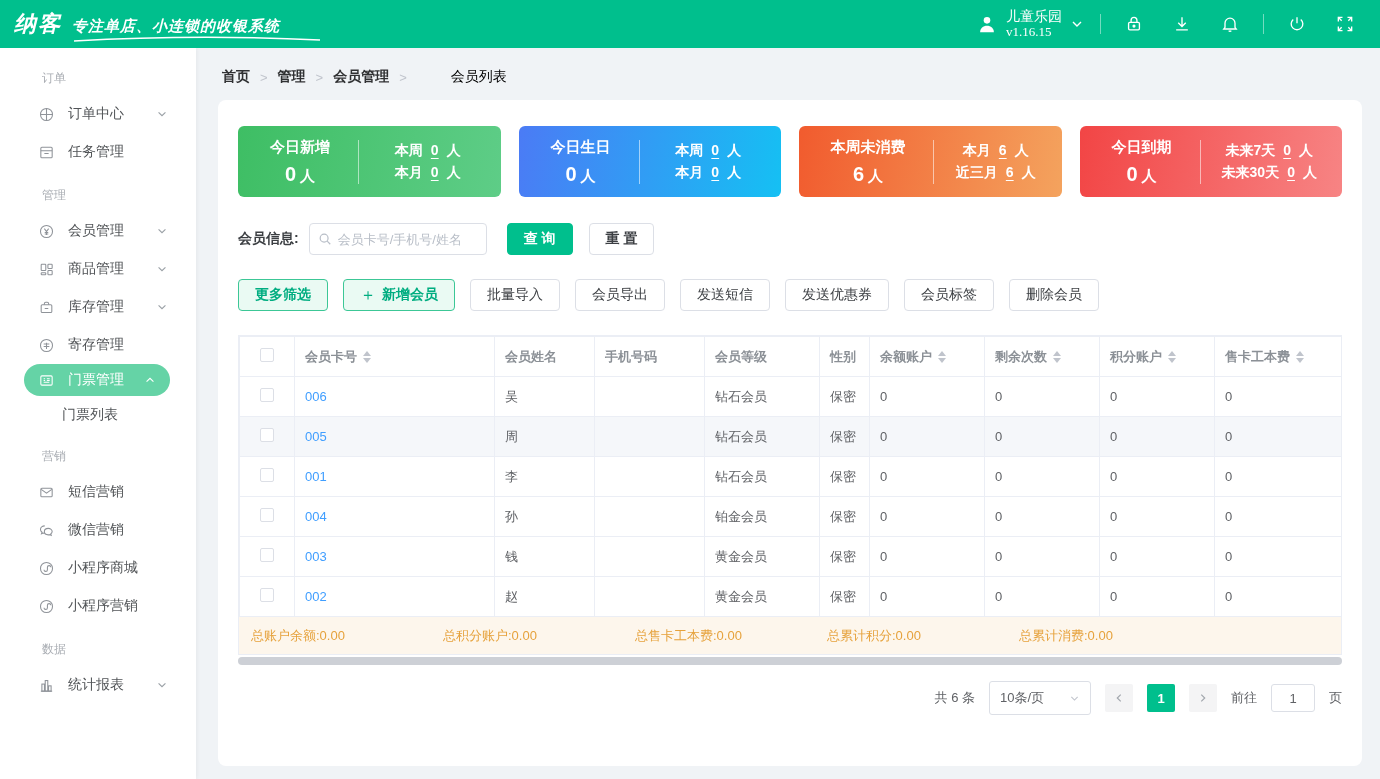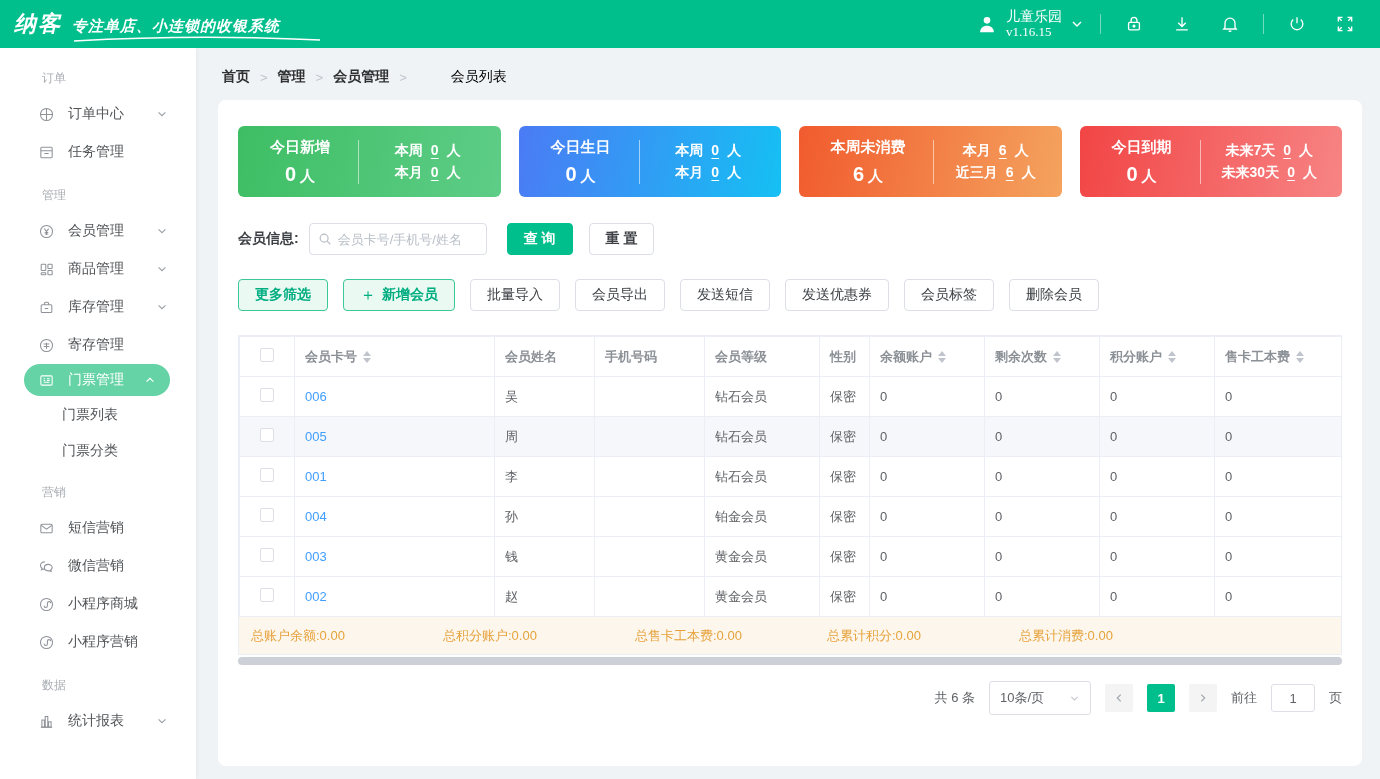--- a/index.html
+++ b/index.html
@@ -270,21 +270,20 @@
         </svg>
         </span>
       <span>门票管理</span>
       <span class="chev">
         <svg width="12" height="12" viewBox="0 0 14 14">
             <path d="M3 9l4-4 4 4" stroke="#fff" stroke-width="1.3" fill="none"></path>
           </svg>
         </span>
     </div>
     <div class="side-sub">门票列表</div>
-    <div class="side-sub">门票分类</div>
 
     <div class="side-section-label">营销</div>
     <div class="side-item">
       <span class="s-icon">
         <svg width="17" height="17" viewBox="0 0 24 24" fill="none" stroke="#8f9399" stroke-width="1.5">
           <rect x="4" y="6" width="16" height="12" rx="1.5"></rect>
             <path d="M4.5 7.5 12 13l7.5-5.5"></path>
         </svg>
         </span>
       <span>短信营销</span>

